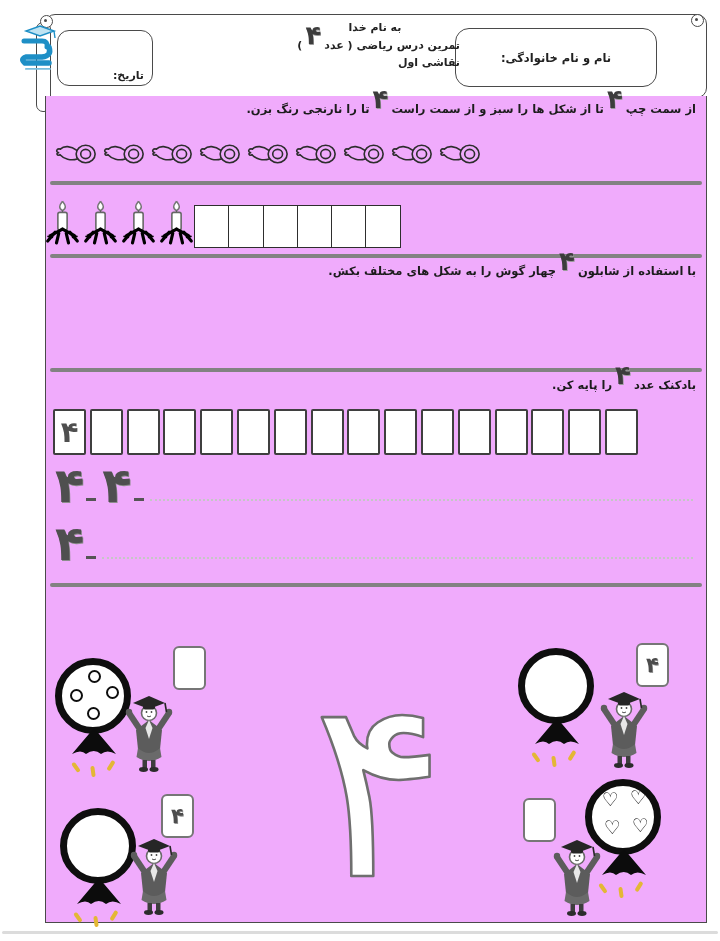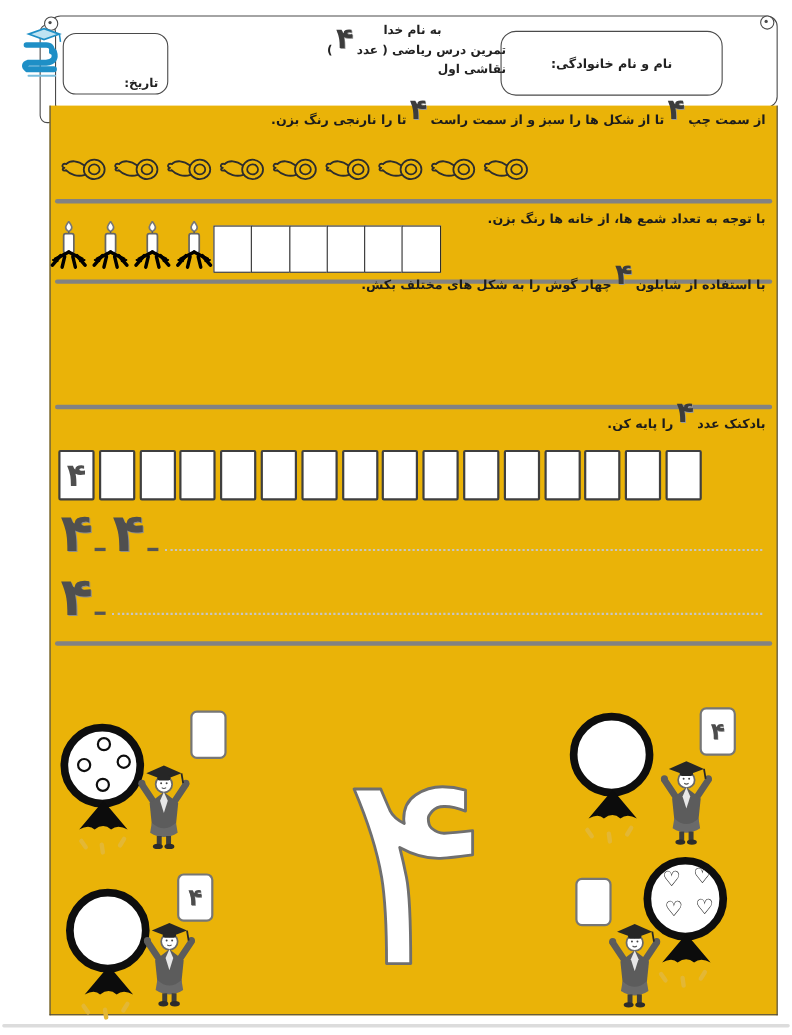--- a/index.html
+++ b/index.html
@@ -14,21 +14,21 @@
   .curl{width:11px;height:11px;border:1.6px solid #4a4a4a;border-radius:50%;background:#fff;}
   .curl::after{content:"";position:absolute;left:3px;top:3px;width:3px;height:3px;border-radius:50%;background:#4a4a4a;}
   .roll-left{left:36px;top:22px;width:13px;height:88px;border:1.6px solid #4a4a4a;border-radius:7px;background:#fff;}
   .name-box{left:455px;top:28px;width:200px;height:57px;border:1.7px solid #4a4a4a;border-radius:14px;display:flex;align-items:center;justify-content:center;font-size:11.5px;font-weight:bold;}
   .center-head{left:290px;top:22px;width:170px;text-align:center;font-size:11px;font-weight:bold;line-height:1.05;}
   .center-head .row{margin-top:6px;text-align:right;}
   .date-box{left:57px;top:30px;width:94px;height:54px;border:1.7px solid #4a4a4a;border-radius:12px;}
   .date-box span{position:absolute;right:8px;top:6px;font-size:11px;font-weight:bold;margin-top:32px;}
   .h-num{font-size:26px;font-weight:bold;color:#3c3c3c;line-height:0;position:relative;top:-5px;margin:0 3px;display:inline-block;text-shadow:0.7px 0.7px 0 #9a9a9a;}
   
-  .main{left:45px;top:96px;width:660px;height:826px;border:1.8px solid #4a4a4a;border-top:none;background:#eab308;}
+  .main{left:45px;top:96px;width:660px;height:826px;border:1.8px solid #4a4a4a;border-top:none;background:#f0abfc;}
   .heading{position:absolute;right:10px;font-size:11.5px;font-weight:bold;color:#1c1c1c;white-space:nowrap;}
   .divider{position:absolute;left:4px;right:4px;height:4px;background:#828282;border-radius:2px;}
   
   .horns{position:absolute;left:8px;top:38px;display:flex;gap:3px;}
   .horns svg{width:45px;height:40px;}
   
   .candles{position:absolute;left:-2px;top:102px;display:flex;gap:1px;}
   .candles svg{width:37px;height:51px;}
   .cells6{position:absolute;left:150px;top:109px;display:flex;}
   .cells6 div{width:34px;height:41px;border:1.8px solid #2e2e2e;margin-left:-1.8px;background:#fff;}
@@ -169,21 +169,20 @@
       </svg>
     <svg>
         <use href="#sym-horn"></use>
       </svg>
     <svg>
         <use href="#sym-horn"></use>
       </svg>
   </div>
   <div class="divider" style="top:85px;"></div>
 
-  <div class="heading rtl" style="top:96px;">با توجه به تعداد شمع ها، از خانه ها رنگ بزن.</div>
   <div class="candles">
     <svg>
         <use href="#sym-candle"></use>
       </svg>
     <svg>
         <use href="#sym-candle"></use>
       </svg>
     <svg>
         <use href="#sym-candle"></use>
       </svg>
@@ -194,21 +193,21 @@
   <div class="cells6">
     <div></div>
     <div></div>
     <div></div>
     <div></div>
     <div></div>
     <div></div>
   </div>
   <div class="divider" style="top:158px;"></div>
 
-  <div class="heading rtl" style="top:156px;">
+  <div class="heading rtl" style="top:168px;">
     <span>با استفاده از شابلون</span><span class="h-num">۴</span><span>چهار گوش را به شکل های مختلف بکش.</span>
   </div>
   <div class="abs" style="left:8px;top:195px;width:640px;height:72px;"></div>
   <div class="divider" style="top:272px;"></div>
 
   <div class="heading rtl" style="top:282px;">
     <span>بادکنک عدد</span><span class="h-num">۴</span><span>را پایه کن.</span>
   </div>
   <div class="boxes16">
     <div>۴</div>

